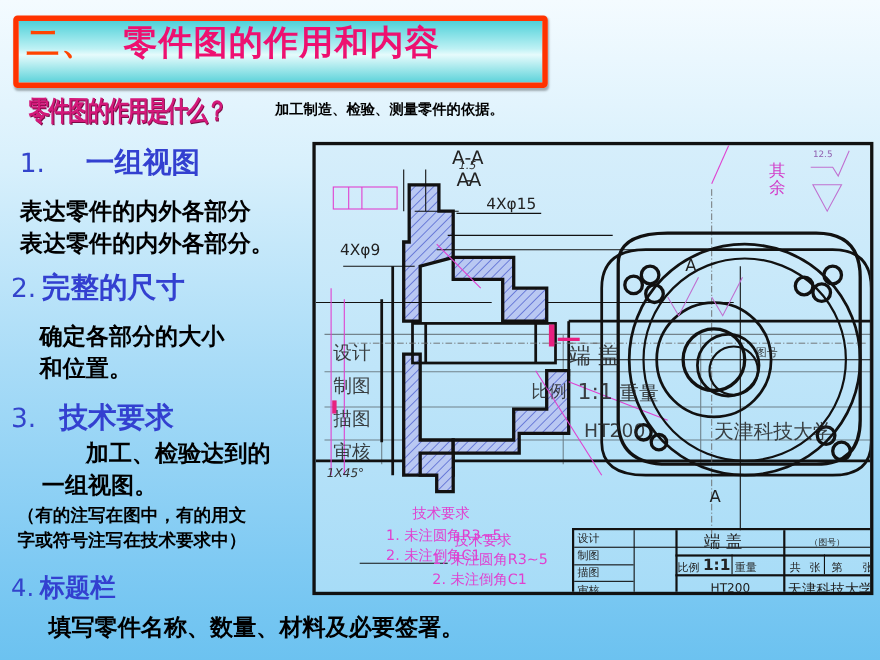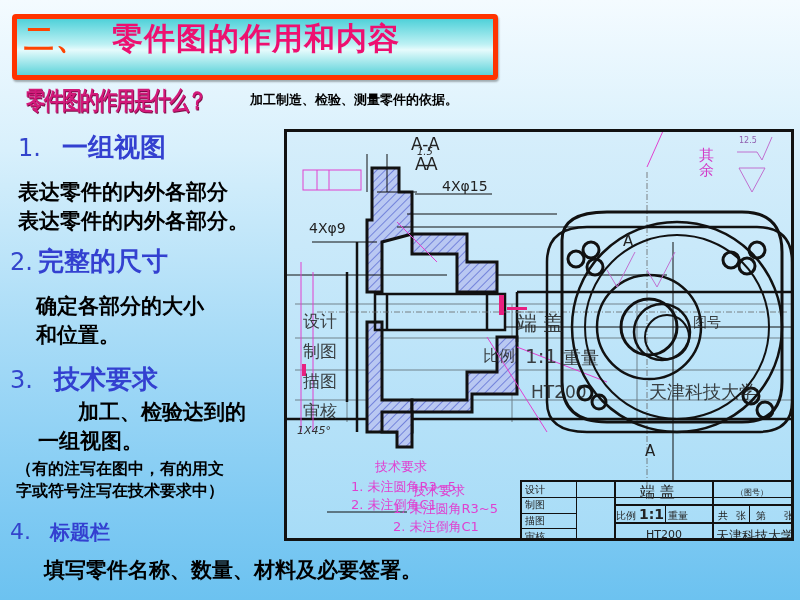--- a/index.html
+++ b/index.html
@@ -56,21 +56,21 @@
 
 <div class="abs title-box"></div>
 <div class="abs title-num">二、</div>
 <div class="abs title-text">零件图的作用和内容</div>
 
 <div class="abs question">零件图的作用是什么？</div>
 <div class="abs answer">加工制造、检验、测量零件的依据。</div>
 
 <div class="abs" style="left:18px; top:130px;">
   <span class="sec-num">1.</span>
-  <span class="sec-title" style="margin-left:16px;">一组视图</span>
+  <span class="sec-title" style="margin-left:32px;">一组视图</span>
 </div>
 <div class="abs body-txt" style="left:18px; top:178px;">
   <div>表达零件的内外各部分</div>
   <div>表达零件的内外各部分。</div>
 </div>
 
 <div class="abs" style="left:10px; top:244px;">
   <span class="sec-num">2.</span>
   <span class="sec-title" style="font-family:Liberation Serif, serif;">完整的尺寸</span>
 </div>
@@ -87,21 +87,21 @@
   <div style="padding-left:40px;">加工、检验达到的</div>
   <div>一组视图。</div>
 </div>
 <div class="abs note-txt" style="left:16px; top:458px;">
   <div>（有的注写在图中，有的用文</div>
   <div>字或符号注写在技术要求中）</div>
 </div>
 
 <div class="abs" style="left:10px; top:519px;">
   <span class="sec-num" style="font-size:22px;">4.</span>
-  <span class="sec-title" style="margin-left:14px; font-size:20px;">标题栏</span>
+  <span class="sec-title" style="font-size:23px;">标题栏</span>
 </div>
 <div class="abs body-txt" style="left:44px; top:556px;">
   <div>填写零件名称、数量、材料及必要签署。</div>
 </div>
 
 <div class="abs drawing">
   <svg width="510" height="412" viewBox="0 0 510 412" style="position:absolute; left:0; top:0;">
     <defs>
       <pattern id="hatch" width="6" height="6" patternUnits="userSpaceOnUse" patternTransform="rotate(45)">
         <rect width="6" height="6" fill="#b9c8f2"></rect>
@@ -216,21 +216,21 @@
   <div class="abs" style="left:336px; top:100px; font-size:15px; color:#222;">A</div>
   <div class="abs" style="left:358px; top:310px; font-size:15px; color:#222;">A</div>
 
   <div class="abs" style="left:16px; top:174px; font-size:17px; color:#222; opacity:0.85; line-height:30px;">
     <div>设计</div>
     <div>制图</div>
     <div>描图</div>
     <div>审核</div>
   </div>
   <div class="abs" style="left:230px; top:178px; font-size:20px; color:#222; opacity:0.85;">端 盖</div>
-  <div class="abs" style="left:378px; top:182px; font-size:14px; color:#222; opacity:0.85;padding-left:28px;">图号</div>
+  <div class="abs" style="left:400px; top:182px; font-size:10px; color:#222; opacity:0.85;">图号</div>
   <div class="abs" style="left:196px; top:214px; font-size:16px; color:#222; opacity:0.85;">比例</div>
   <div class="abs" style="left:238px; top:212px; font-size:20px; color:#222; opacity:0.85;">1:1</div>
   <div class="abs" style="left:276px; top:214px; font-size:18px; color:#222; opacity:0.85;">重量</div>
   <div class="abs" style="left:244px; top:250px; font-size:17px; color:#222; opacity:0.85;">HT200</div>
   <div class="abs" style="left:362px; top:248px; font-size:18px; color:#222; opacity:0.85;">天津科技大学</div>
 
   <div class="tech-req" style="left:88px; top:326px;">技术要求</div>
   <div class="tech-req" style="left:64px; top:346px;">1. 未注圆角R3~5</div>
   <div class="tech-req" style="left:64px; top:364px;">2. 未注倒角C1</div>
   <div class="tech-req" style="left:126px; top:350px;">技术要求</div>

